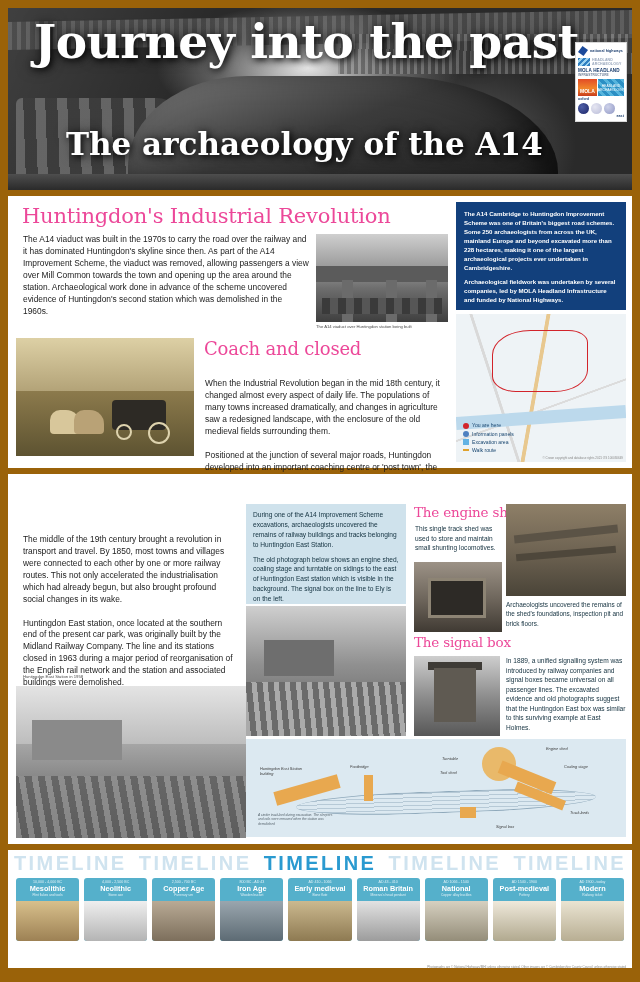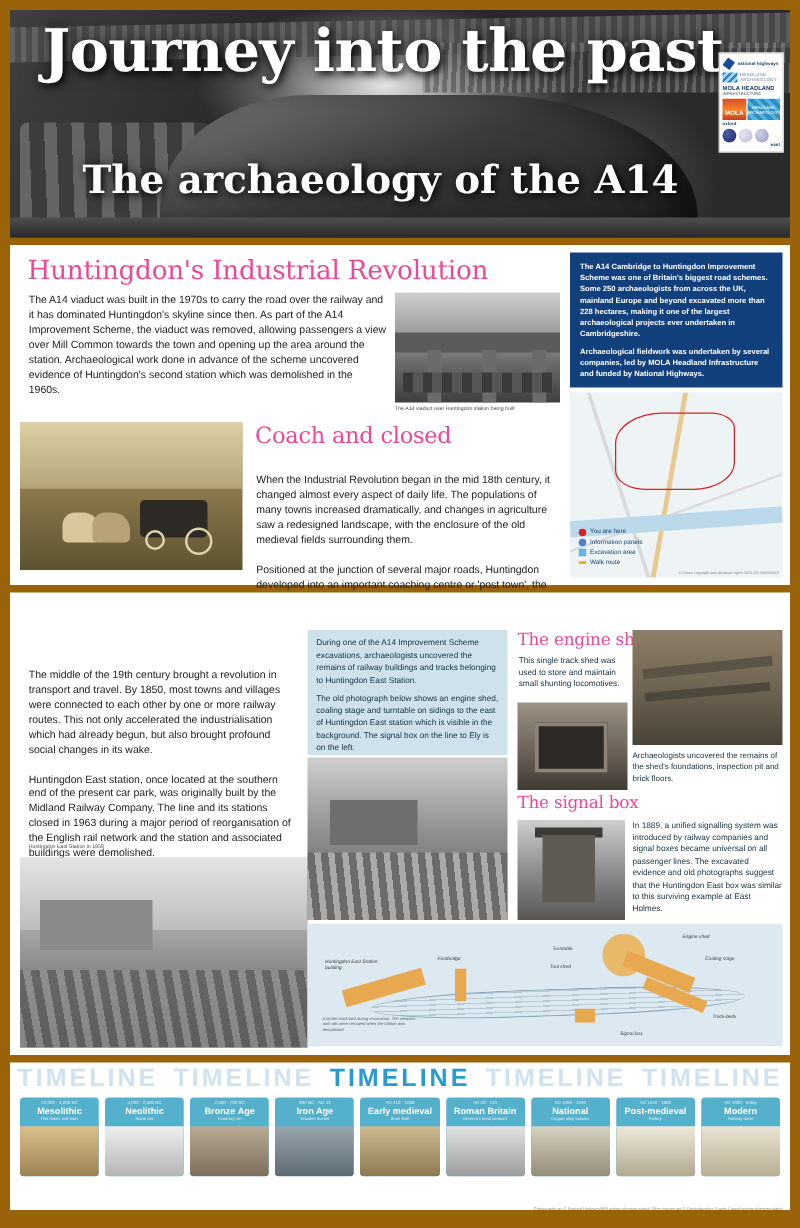--- a/index.html
+++ b/index.html
@@ -464,21 +464,21 @@
         <span class="tl-img" style="background:linear-gradient(180deg,#d8c08c,#9d8154)"></span>
       </div>
       <div class="tl-card">
         <span class="tl-range">4,000 - 2,500 BC</span>
         <span class="tl-name">Neolithic</span>
         <span class="tl-desc">Stone axe</span>
         <span class="tl-img" style="background:linear-gradient(180deg,#efefef,#b4b4b4)"></span>
       </div>
       <div class="tl-card">
         <span class="tl-range">2,500 - 700 BC</span>
-        <span class="tl-name">Bronze Age</span>
+        <span class="tl-name">Copper Age</span>
         <span class="tl-desc">Funerary urn</span>
         <span class="tl-img" style="background:linear-gradient(180deg,#b9aa95,#7d6f5c)"></span>
       </div>
       <div class="tl-card">
         <span class="tl-range">800 BC - AD 43</span>
         <span class="tl-name">Iron Age</span>
         <span class="tl-desc">Wooden bucket</span>
         <span class="tl-img" style="background:linear-gradient(180deg,#9aa6ae,#5d6b74)"></span>
       </div>
       <div class="tl-card">

